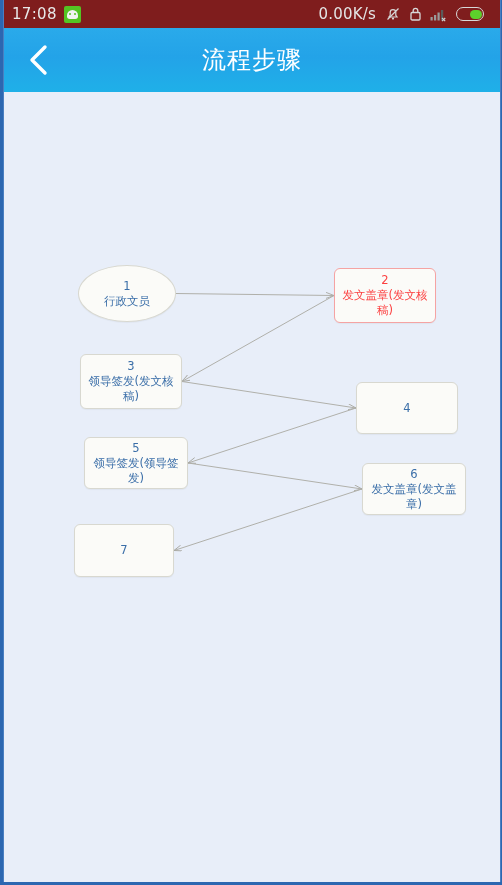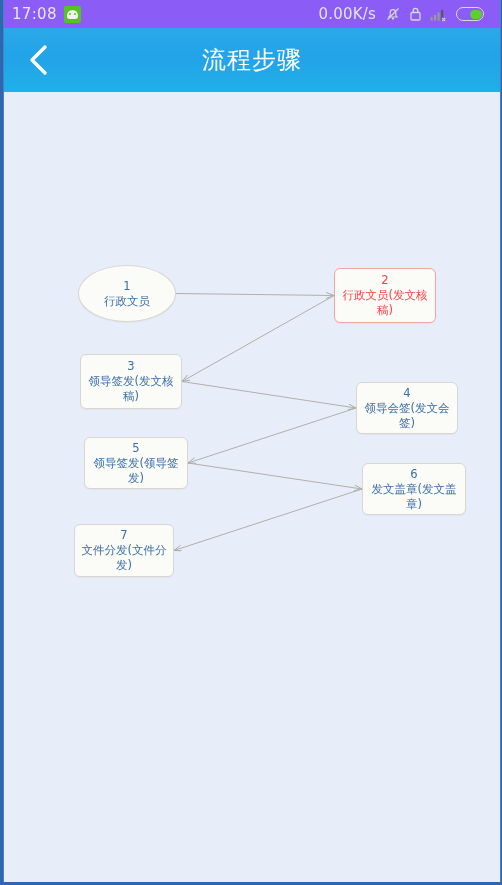--- a/index.html
+++ b/index.html
@@ -22,21 +22,21 @@
     background: #e8eef9;
     overflow: hidden;
     border-left: 1px solid #4a7fc1;
     border-right: 1px solid #4a7fc1;
   }
 
   
   #statusbar {
     position: relative;
     height: 28px;
-    background: #8b5cf6;
+    background: #7f1d1d;
     display: flex;
     align-items: center;
     padding: 0 8px;
     box-sizing: border-box;
   }
   #statusbar .clock {
     color: #e8e8e8;
     font-size: 15px;
     letter-spacing: 0.3px;
   }
@@ -237,38 +237,36 @@
           <line x1="358" y1="397" x2="170" y2="458.5" marker-end="url(#arrow)"></line>
         </g>
     </svg>
     <div id="node-layer">
         <div class="node ellipse" style="left: 74px; top: 173px; width: 98px; height: 57px;">
           <span class="num">1</span>
           <span class="lbl">行政文员</span>
         </div>
         <div class="node alert" style="left: 330px; top: 176px; width: 102px; height: 55px;">
           <span class="num">2</span>
-          <span class="lbl">行政文员(发文核稿)</span>
+          <span class="lbl">发文盖章(发文核稿)</span>
         </div>
         <div class="node" style="left: 76px; top: 262px; width: 102px; height: 55px;">
           <span class="num">3</span>
           <span class="lbl">领导签发(发文核稿)</span>
         </div>
         <div class="node" style="left: 352px; top: 290px; width: 102px; height: 52px;">
           <span class="num">4</span>
-          <span class="lbl">领导会签(发文会签)</span>
         </div>
         <div class="node" style="left: 80px; top: 345px; width: 104px; height: 52px;">
           <span class="num">5</span>
           <span class="lbl">领导签发(领导签发)</span>
         </div>
         <div class="node" style="left: 358px; top: 371px; width: 104px; height: 52px;">
           <span class="num">6</span>
           <span class="lbl">发文盖章(发文盖章)</span>
         </div>
         <div class="node" style="left: 70px; top: 432px; width: 100px; height: 53px;">
           <span class="num">7</span>
-          <span class="lbl">文件分发(文件分发)</span>
         </div>
       </div>
   </div>
 
 </div>
 
 </body></html>

